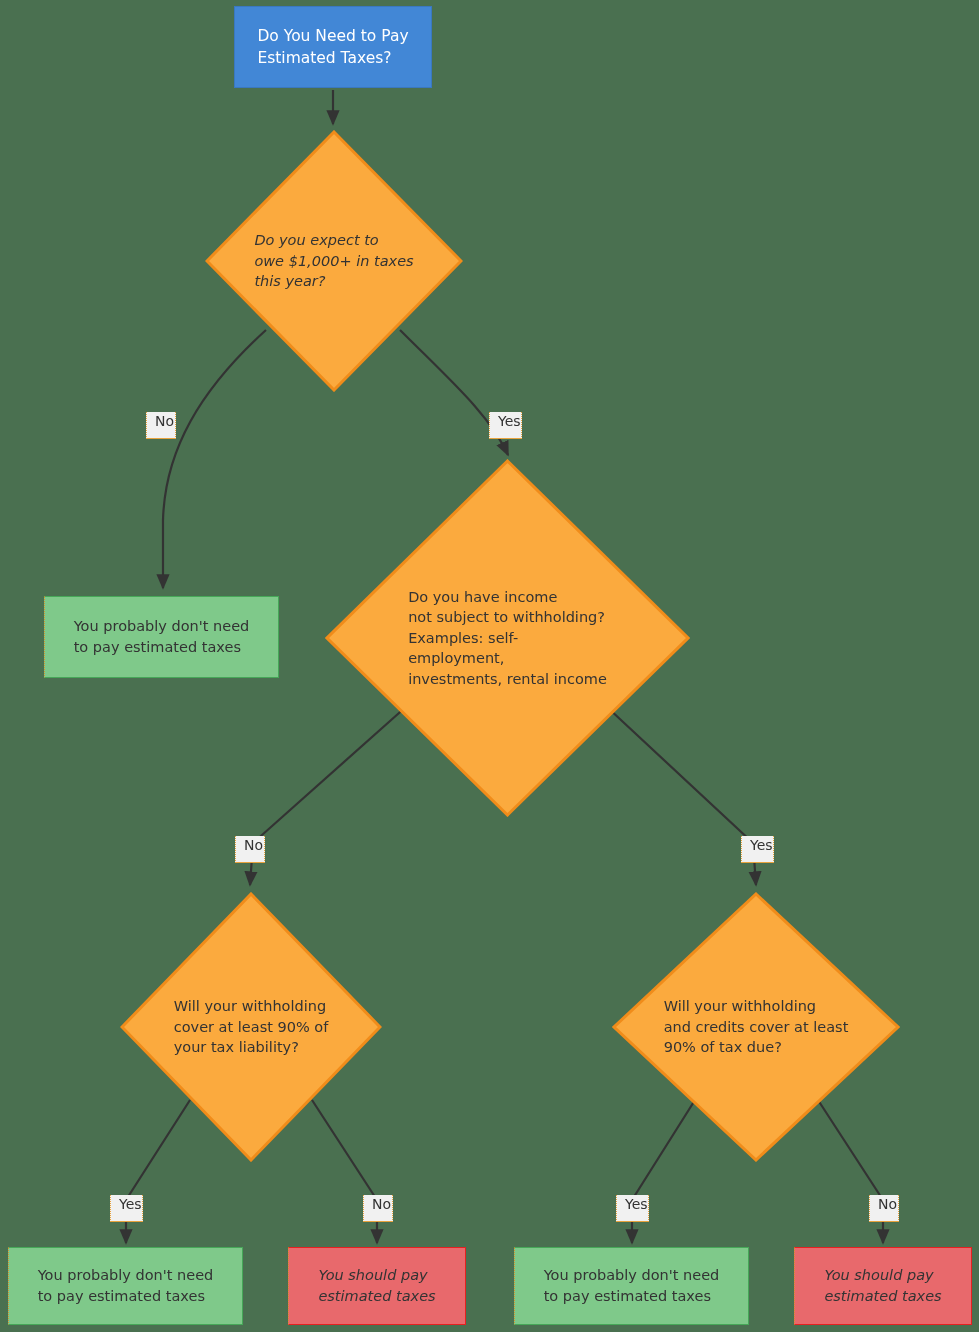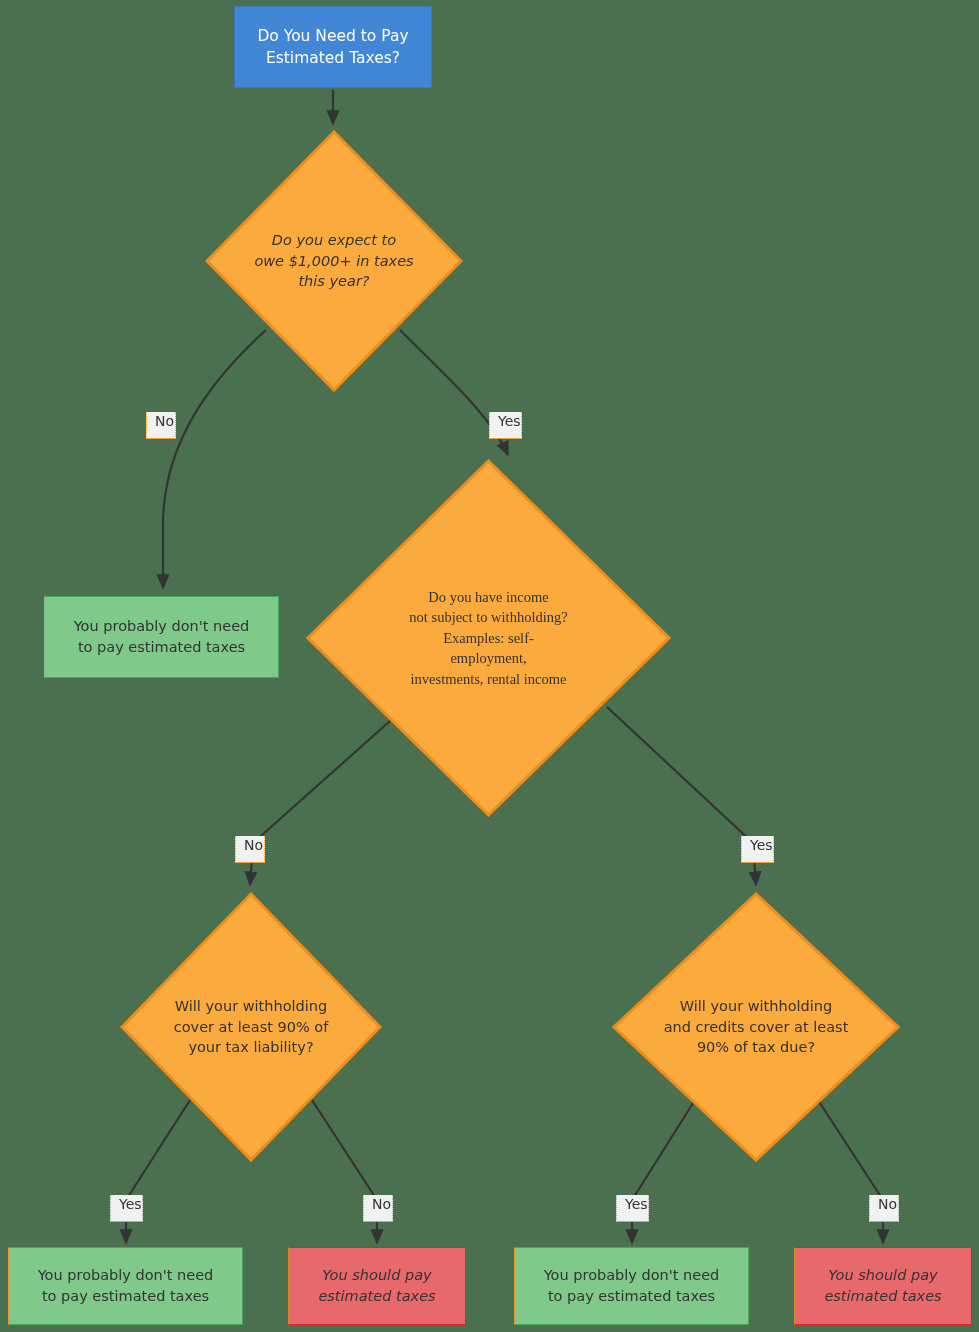--- a/index.html
+++ b/index.html
@@ -21,21 +21,20 @@
     width: 979px;
     height: 1332px;
     pointer-events: none;
   }
   .node {
     position: absolute;
     box-sizing: border-box;
     display: flex;
     align-items: center;
     justify-content: center;
-    text-align: center;
   }
   .node-text {
     white-space: pre-line;
     line-height: 1.42;
     pointer-events: none;
   }
 
   
   .start-node {
     background: #4287d6;
@@ -134,21 +133,21 @@
 
   <div class="node decision-node" style="left:205px; top:130px; width:258px; height:262px;font-style:italic;">
     <svg class="decision-shape" viewBox="0 0 258 262" preserveAspectRatio="none">
       <polygon points="129,2 256,131 129,260 2,131" fill="#fbaa3e" stroke="#f08c1a" stroke-width="3"></polygon>
     </svg>
     <div class="node-text decision-label">Do you expect to
 owe $1,000+ in taxes
 this year?</div>
   </div>
 
-  <div class="node decision-node" style="left:306px; top:459px; width:365px; height:358px;font-family:Liberation Serif, serif;">
+  <div class="node decision-node" style="left:325px; top:459px; width:365px; height:358px;">
     <svg class="decision-shape" viewBox="0 0 365 358" preserveAspectRatio="none">
       <polygon points="182.5,2 363,179 182.5,356 2,179" fill="#fbaa3e" stroke="#f08c1a" stroke-width="3"></polygon>
     </svg>
     <div class="node-text decision-label">Do you have income
 not subject to withholding?
 Examples: self-
 employment,
 investments, rental income</div>
   </div>
 

